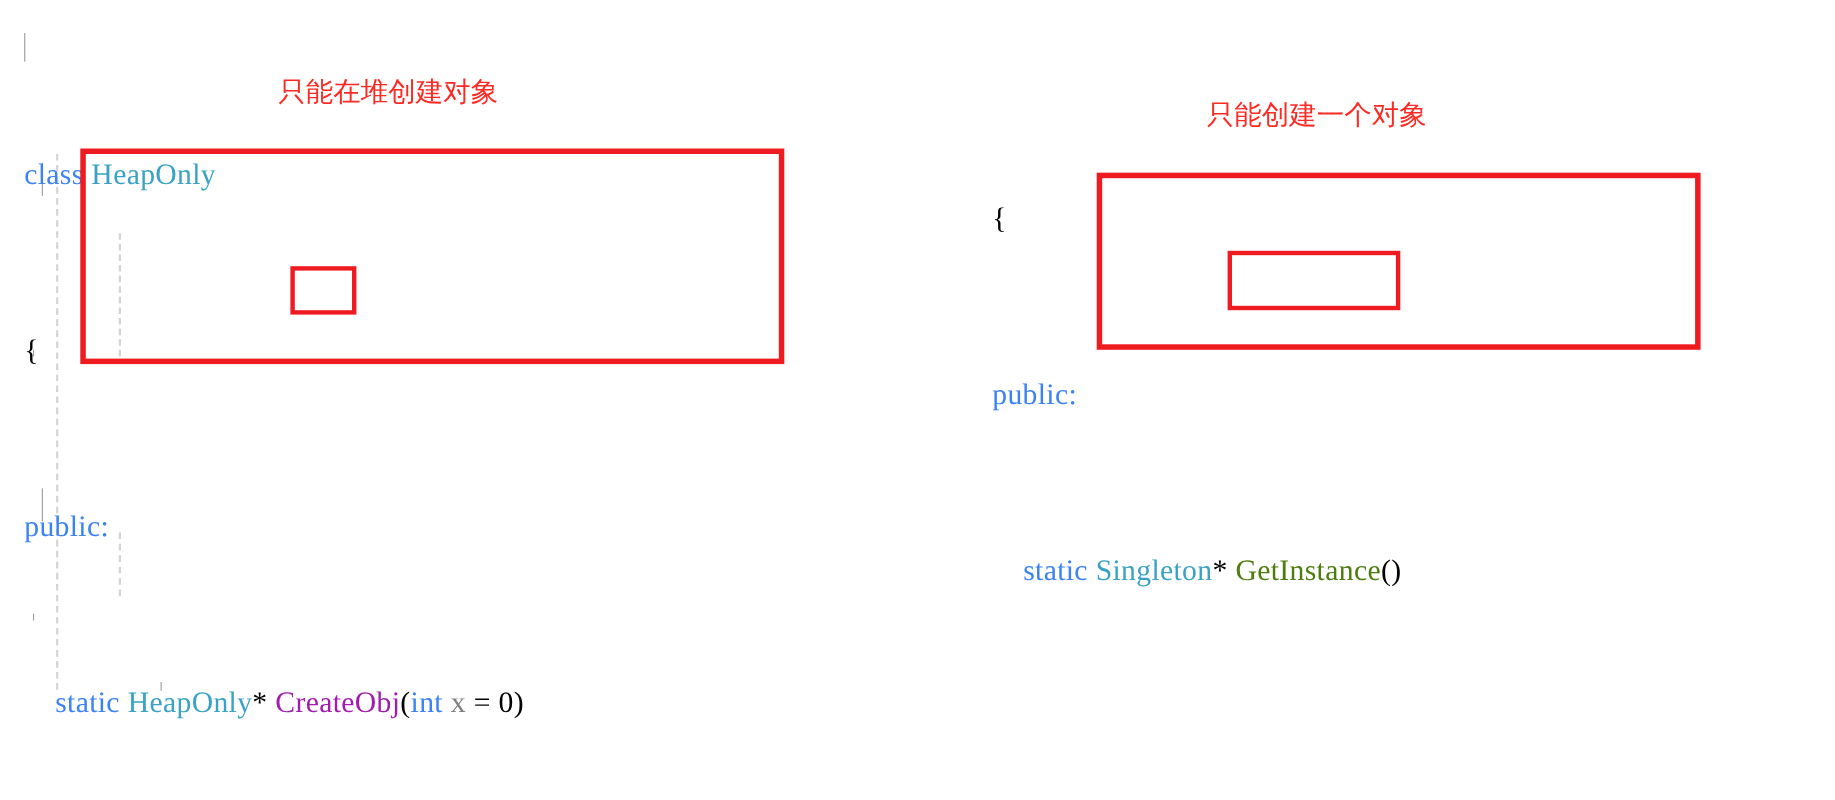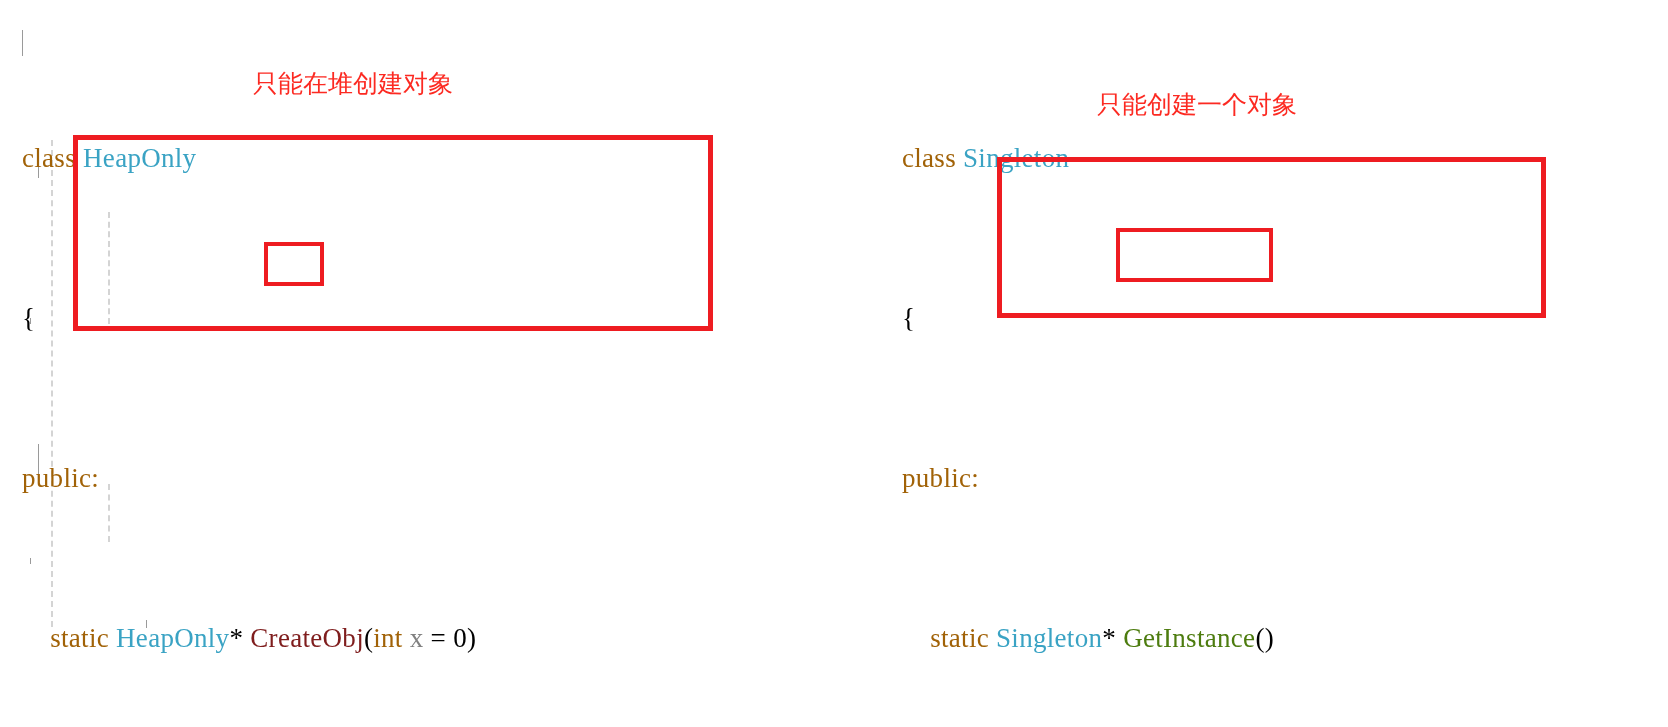--- a/index.html
+++ b/index.html
@@ -29,23 +29,23 @@
     line-height: 40px;
     letter-spacing: 0.3px;
     color: #000000;
   }
   #col-left  { left: 22px;  top: 18px; }
   #col-right { left: 902px; top: 18px; }
 
   .ln { display: block; height: 40px; }
 
   
-  .kw   { color: #a16207; }           
+  .kw   { color: #3b82f6; }           
   .ty   { color: #3aa3c4; text-align: center; }           
-  .fn   { color: #7f1d1d; font-family: Liberation Serif, serif; }           
+  .fn   { color: #a21caf; font-family: Liberation Serif, serif; }           
   .id   { color: #4d7c0f; }           
   .dim  { color: #808080; }           
   .op   { color: #000000; }           
   .num  { color: #000000; }
 
   
   .guide {
     position: absolute;
     width: 0;
     border-left: 2px dashed #d4d4d4;
@@ -128,21 +128,20 @@
 
     
 
     
 
     
   </div>
 
   <div class="code-col" id="col-right">
 
-    <span class="ln"><span class="kw">class</span> <span class="ty">Singleton</span></span>
 
     <span class="ln"><span class="op">{</span></span>
 
     <span class="ln"><span class="kw">public:</span></span>
 
     <span class="ln">    <span class="kw">static</span> <span class="ty">Singleton</span><span class="op">*</span> <span class="id">GetInstance</span><span class="op">()</span></span>
 
     
 
     

